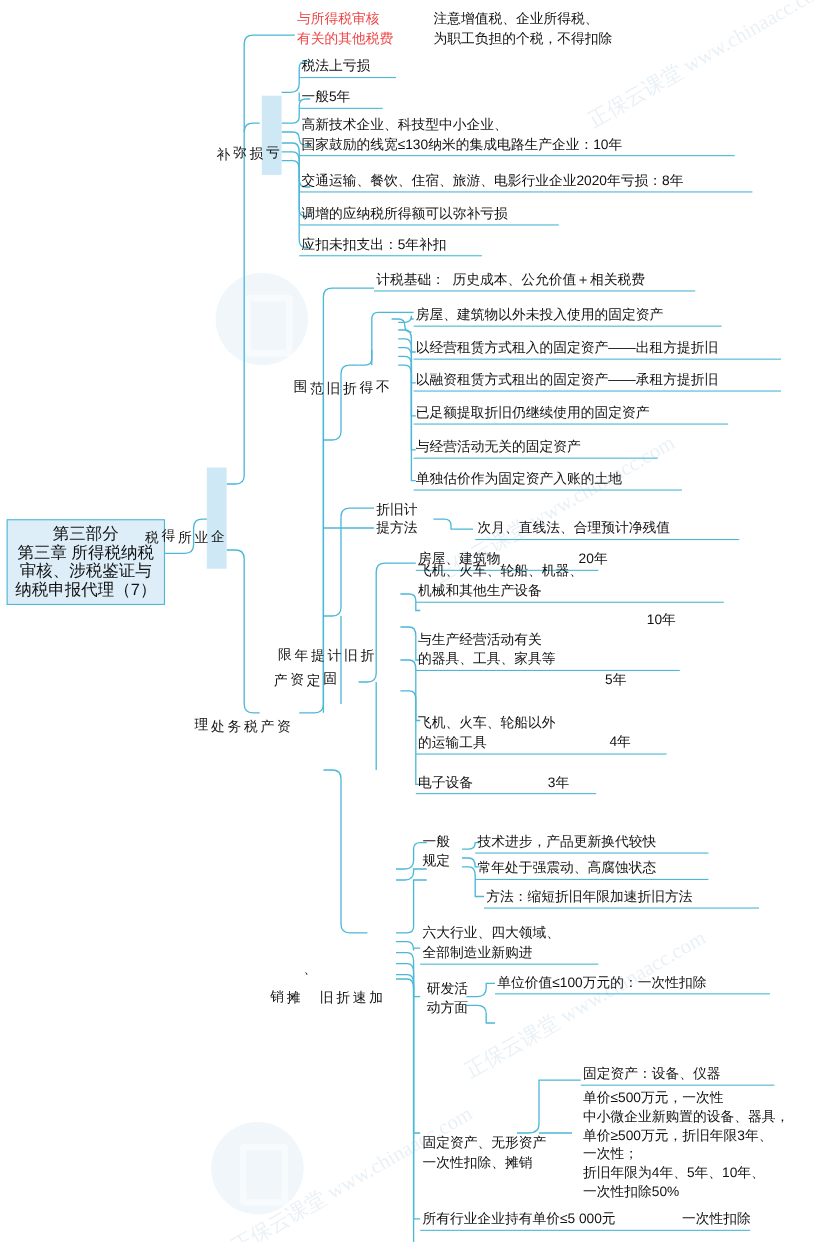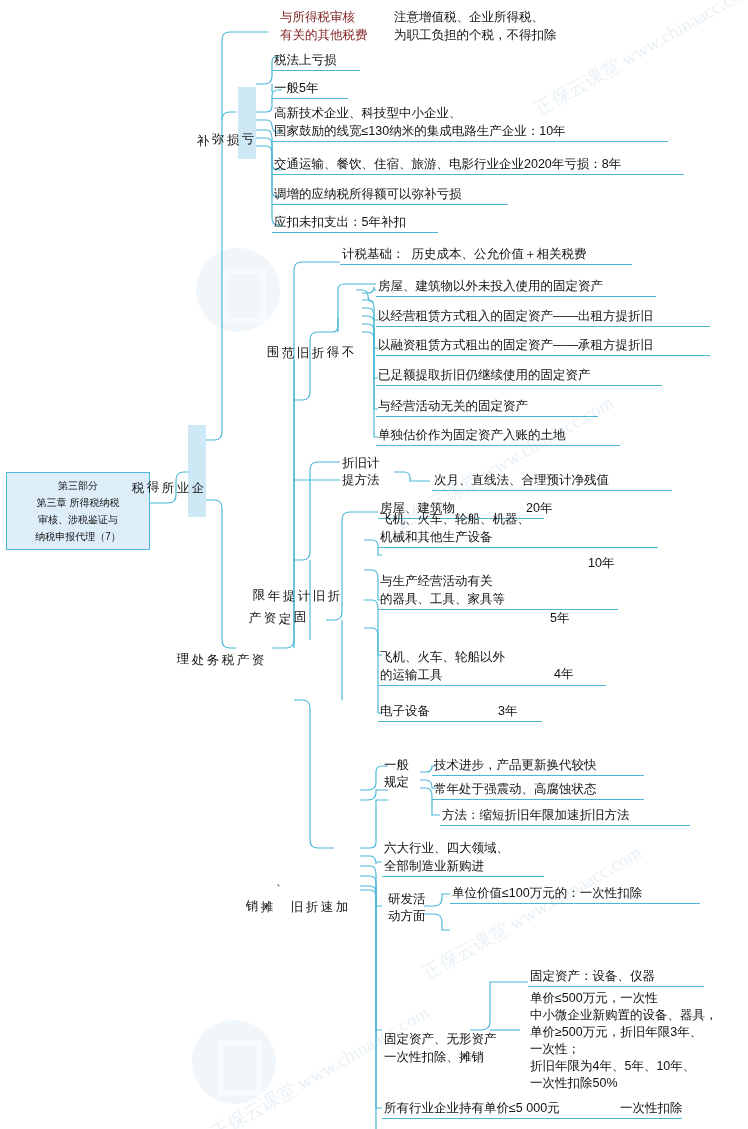--- a/index.html
+++ b/index.html
@@ -36,21 +36,21 @@
   .node.vert.plain{
     background:transparent;
     border:none;
   }
   .node.noline{border-bottom:none;}
   .root{
     position:absolute;
     border:1px solid #4bb8d8;
     background:#ddeef8;
     text-align:center;
-    font-size:10px;
+    font-size:15px;
     line-height:17px;
     white-space:pre-line;
     padding:4px 6px;
     box-sizing:border-box;
   }
   .wm{
     position:absolute;
     color:rgba(120,170,200,0.16);
     font-size:19px;
     transform:rotate(-30deg);
@@ -165,21 +165,21 @@
 损
 弥
 补</div>
   <div class="node vert plain" style="left:250px;top:588px;width:16px;height:110px;">资
 产
 税
 务
 处
 理</div>
 
-  <div class="node" style="left:278px;top:8px;width:112px;color:#7f1d1d;white-space:pre-line;line-height:18px;border-bottom:none;">与所得税审核
+  <div class="node" style="left:268px;top:8px;width:112px;color:#ef4444;white-space:pre-line;line-height:18px;border-bottom:none;">与所得税审核
 有关的其他税费</div>
   <div class="node" style="left:392px;top:8px;width:220px;white-space:pre-line;line-height:18px;border-bottom:none;">注意增值税、企业所得税、
 为职工负担的个税，不得扣除</div>
 
   <div class="node" style="left:272px;top:52px;width:88px;">税法上亏损</div>
   <div class="node" style="left:272px;top:80px;width:76px;">一般5年</div>
   <div class="node" style="left:272px;top:104px;width:396px;white-space:pre-line;line-height:18px;">高新技术企业、科技型中小企业、
 国家鼓励的线宽≤130纳米的集成电路生产企业：10年</div>
   <div class="node" style="left:272px;top:156px;width:412px;">交通运输、餐饮、住宿、旅游、电影行业企业2020年亏损：8年</div>
   <div class="node" style="left:272px;top:186px;width:236px;">调增的应纳税所得额可以弥补亏损</div>

